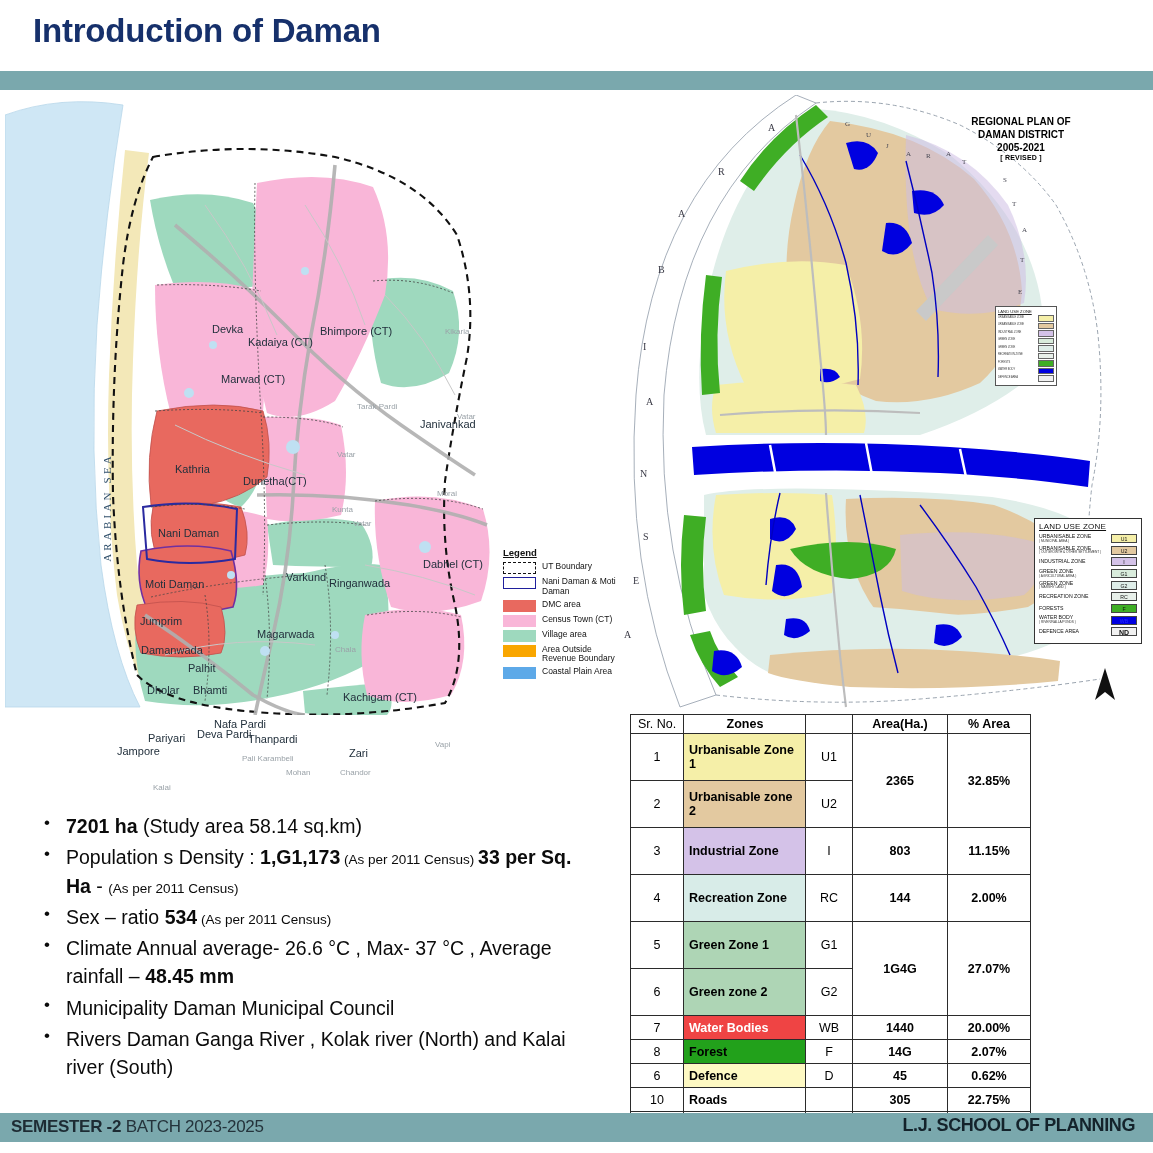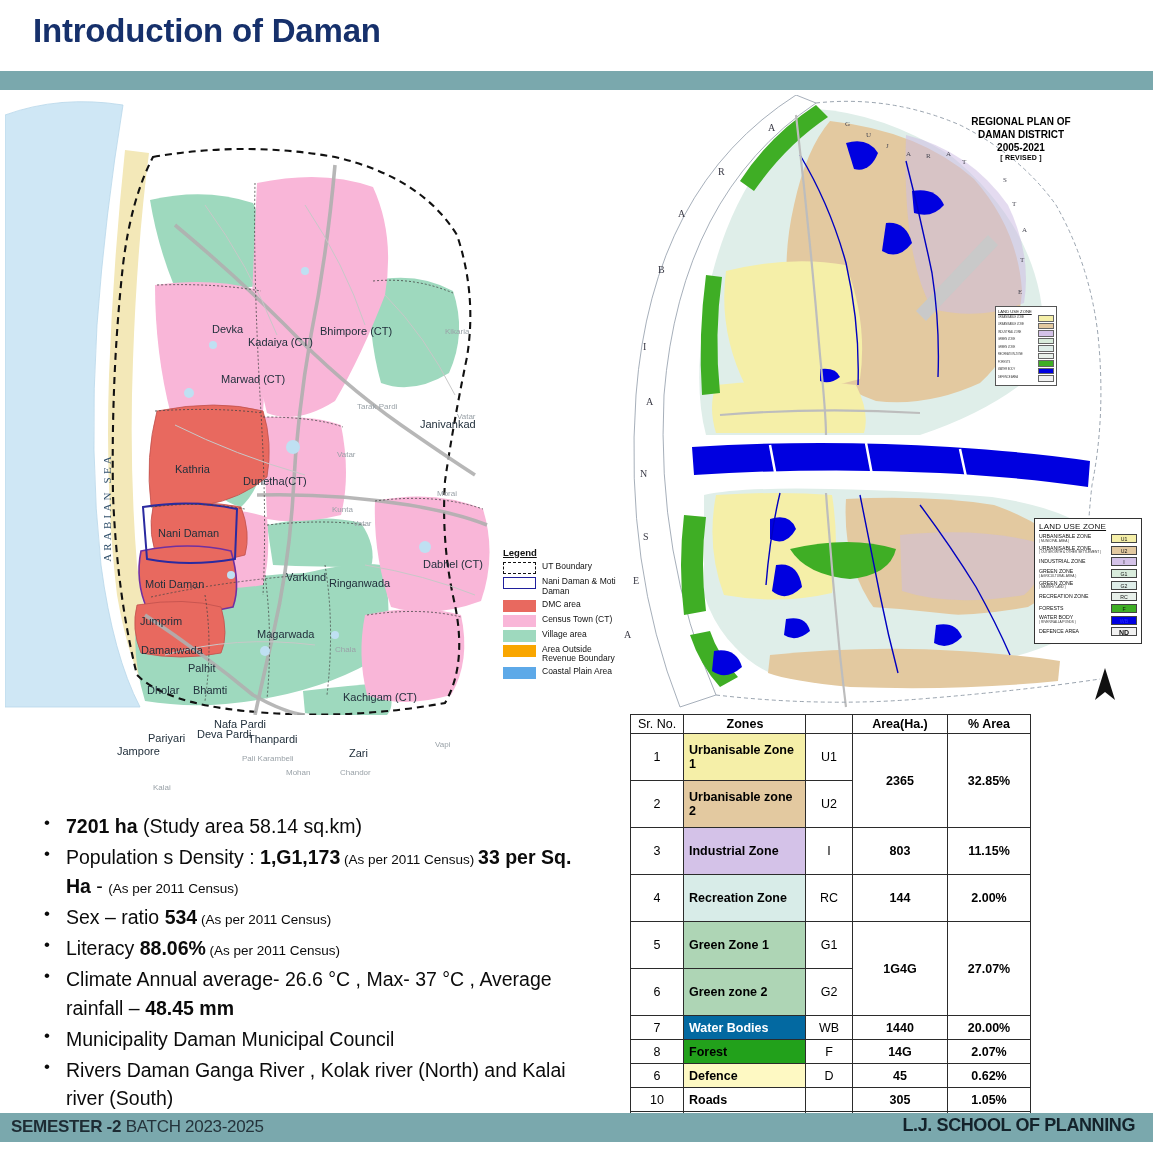--- a/index.html
+++ b/index.html
@@ -501,21 +501,20 @@
   <svg width="22" height="34" viewBox="0 0 22 34">
     <path d="M 11 0 L 21 32 L 11 24 L 1 32 Z" fill="#111"></path>
   </svg>
 </div>
 
 <div id="bullets">
   <ul id="bullet-list">
       <li><span class="b">7201 ha</span><span>  (Study area 58.14 sq.km)</span></li>
       <li><span>Population s  Density : </span><span class="b">1,G1,173</span><span class="sup"> (As per 2011 Census) </span><span class="b">33 per Sq. Ha</span><span> - </span><span class="sup">(As per 2011 Census)</span></li>
       <li><span>Sex – ratio  </span><span class="b">534</span><span class="sup">  (As per 2011 Census)</span></li>
-      <li><span>Literacy </span><span class="b">88.06%</span><span class="sup">  (As per 2011 Census)</span></li>
       <li><span>Climate  Annual average- 26.6 °C , Max- 37 °C , Average rainfall – </span><span class="b">48.45 mm</span></li>
       <li><span>Municipality Daman  Municipal Council</span></li>
       <li><span>Rivers  Daman  Ganga River , Kolak river (North) and Kalai river (South)</span></li>
     </ul>
 </div>
 
 <table id="zone-table">
   <thead>
     <tr>
       <th class="c-sr">Sr. No.</th>
@@ -559,21 +558,21 @@
         <td class="c-area" rowspan="2">1G4G</td>
         <td class="c-pct" rowspan="2">27.07%</td>
       </tr>
       <tr class="tall">
         <td class="c-sr">6</td>
         <td class="c-zone" style="background: rgb(174, 213, 181);">Green zone 2</td>
         <td class="c-code">G2</td>
       </tr>
       <tr class="short">
         <td class="c-sr">7</td>
-        <td class="c-zone" style="background: #0369a1; color: rgb(255, 255, 255); margin-top: 20px;">Water Bodies</td>
+        <td class="c-zone" style="background: #ef4444; color: rgb(255, 255, 255); margin-top: 20px;">Water Bodies</td>
         <td class="c-code">WB</td>
         <td class="c-area">1440</td>
         <td class="c-pct">20.00%</td>
       </tr>
       <tr class="short">
         <td class="c-sr">8</td>
         <td class="c-zone" style="background: rgb(34, 161, 27);">Forest</td>
         <td class="c-code">F</td>
         <td class="c-area">14G</td>
         <td class="c-pct">2.07%</td>
@@ -583,21 +582,21 @@
         <td class="c-zone" style="background: #fef9c3;">Defence</td>
         <td class="c-code">D</td>
         <td class="c-area">45</td>
         <td class="c-pct">0.62%</td>
       </tr>
       <tr class="short">
         <td class="c-sr">10</td>
         <td class="c-zone" style="background: rgb(255, 255, 255);">Roads</td>
         <td class="c-code"></td>
         <td class="c-area">305</td>
-        <td class="c-pct">1.05%</td>
+        <td class="c-pct">22.75%</td>
       </tr>
       <tr class="short">
         <td class="c-sr"></td>
         <td class="c-zone" style="background: rgb(255, 255, 255);">Total</td>
         <td class="c-code"></td>
         <td class="c-area">7200</td>
         <td class="c-pct">100%</td>
       </tr>
     </tbody>
 </table>

